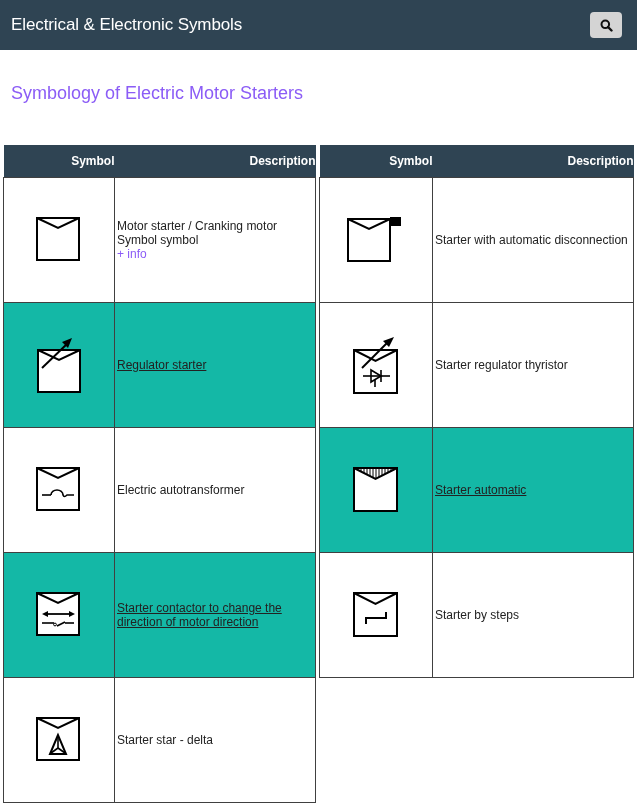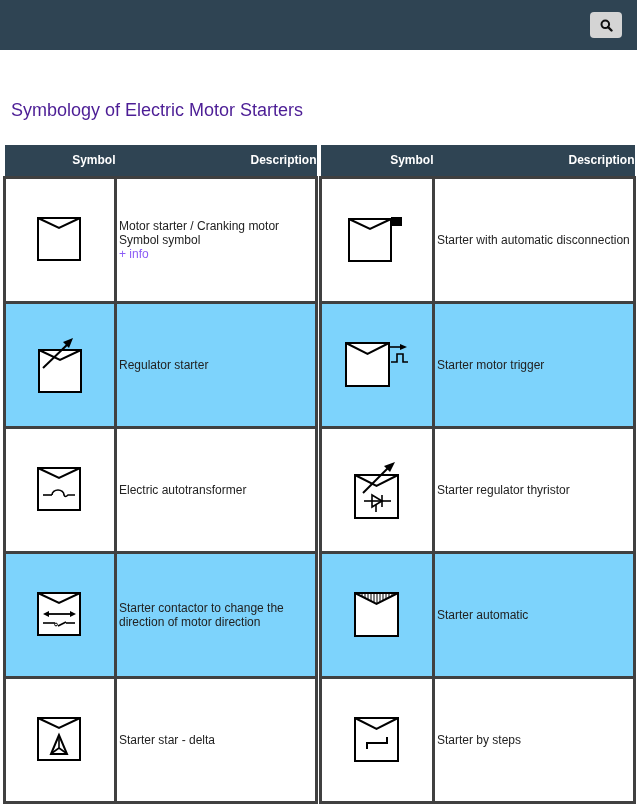--- a/index.html
+++ b/index.html
@@ -3,37 +3,38 @@
 <meta charset="utf-8">
 <style>
   * { box-sizing: border-box; margin: 0; padding: 0; }
   html, body { width: 637px; height: 810px; background: #ffffff; overflow: hidden; }
   body { font-family: "Liberation Sans", "DejaVu Sans", sans-serif; color: #222; position: relative; }
 
   .topbar { position: absolute; left: 0; top: 0; width: 637px; height: 50px; background: #2f4453; }
   .topbar .title { position: absolute; left: 11px; top: 15px; font-size: 17px; color: #ffffff; letter-spacing: -0.1px; }
   .search-btn { position: absolute; left: 590px; top: 12px; width: 32px; height: 26px; background: #d4d4d4; border-radius: 4px; border: none; display: flex; align-items: center; justify-content: center; }
 
-  .page-title { position: absolute; left: 11px; top: 100px; font-size: 18px; color: #4c1d95; }
+  .page-title { position: absolute; left: 11px; top: 83px; font-size: 18px; color: #8b5cf6; }
 
   .tbl { position: absolute; top: 145px; border-collapse: collapse; table-layout: fixed; }
   .tbl.left { left: 3px; width: 312px; }
   .tbl.right { left: 319px; width: 314px; }
   .tbl th { background: #2f4453; color: #ffffff; font-size: 12px; font-weight: bold; height: 32px; text-align: right; border: none; }
-  .tbl td { border: 3px solid #404040; height: 125px; vertical-align: middle; font-size: 12px; color: #222; line-height: 14px; }
+  .tbl td { border: 1px solid #404040; height: 125px; vertical-align: middle; font-size: 12px; color: #222; line-height: 14px; }
   .tbl td.sym { text-align: center; }
   .tbl td.desc { padding-left: 2px; }
-  .tbl tr.alt td { background: #7dd3fc; }
+  .tbl tr.alt td { background: #14b8a6; text-decoration: underline; }
   .info-link { color: #8b5cf6; text-decoration: none; display: block; }
   .sym svg { display: inline-block; vertical-align: middle; }
 </style>
 </head>
 <body>
 
 <div class="topbar">
+  <div class="title">Electrical &amp; Electronic Symbols</div>
   <button class="search-btn">
     <svg width="13" height="13" viewBox="0 0 13 13">
       <circle cx="5.3" cy="5.3" r="3.8" fill="none" stroke="#111" stroke-width="2"></circle>
       <line x1="8" y1="8" x2="11.5" y2="11.5" stroke="#111" stroke-width="2.4" stroke-linecap="round"></line>
     </svg>
   </button>
 </div>
 
 <h1 class="page-title" style="font-weight:normal">Symbology of Electric Motor Starters</h1>
 
@@ -140,34 +141,20 @@
     <tr>
       <td class="sym">
         <svg width="60" height="50" viewBox="0 0 60 50">
           <rect x="2" y="4" width="42" height="42" fill="#fff" stroke="#000" stroke-width="2"></rect>
           <polyline points="2,4 23,14 44,4" fill="none" stroke="#000" stroke-width="2"></polyline>
           <rect x="44" y="2" width="11" height="9" fill="#000"></rect>
         </svg>
       </td>
       <td class="desc">
         <span>Starter with automatic disconnection</span>
-      </td>
-    </tr>
-    <tr class="alt">
-      <td class="sym">
-        <svg width="66" height="50" viewBox="0 0 66 50">
-          <rect x="2" y="3" width="43" height="43" fill="#fff" stroke="#000" stroke-width="2"></rect>
-          <polyline points="2,3 23.5,14 45,3" fill="none" stroke="#000" stroke-width="2"></polyline>
-          <line x1="45" y1="7" x2="58" y2="7" stroke="#000" stroke-width="1.6"></line>
-          <polygon points="63,7 56,4 56,10" fill="#000"></polygon>
-          <polyline points="47,22 53,22 53,14 59,14 59,22 64,22" fill="none" stroke="#000" stroke-width="1.6"></polyline>
-        </svg>
-      </td>
-      <td class="desc">
-        <span>Starter motor trigger</span>
       </td>
     </tr>
     <tr>
       <td class="sym">
         <svg width="52" height="62" viewBox="0 0 52 62">
           <rect x="4" y="16" width="43" height="43" fill="#fff" stroke="#000" stroke-width="2"></rect>
           <polyline points="4,16 25.5,27 47,16" fill="none" stroke="#000" stroke-width="2"></polyline>
           <line x1="12" y1="34" x2="38" y2="8" stroke="#000" stroke-width="2"></line>
           <polygon points="44,3 33,7 39,13" fill="#000"></polygon>
           <line x1="13" y1="42" x2="40" y2="42" stroke="#000" stroke-width="1.6"></line>

